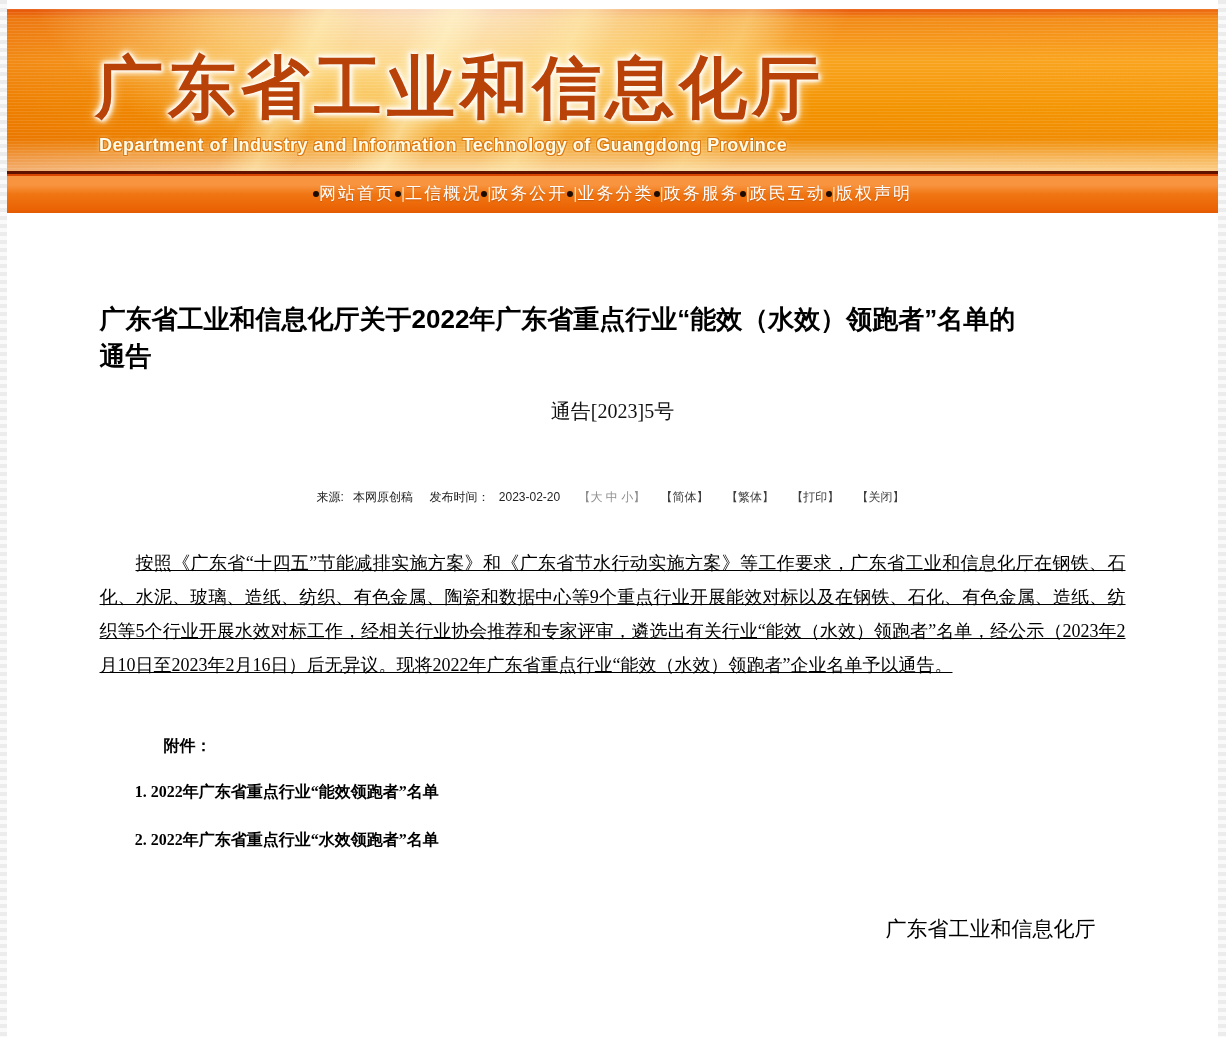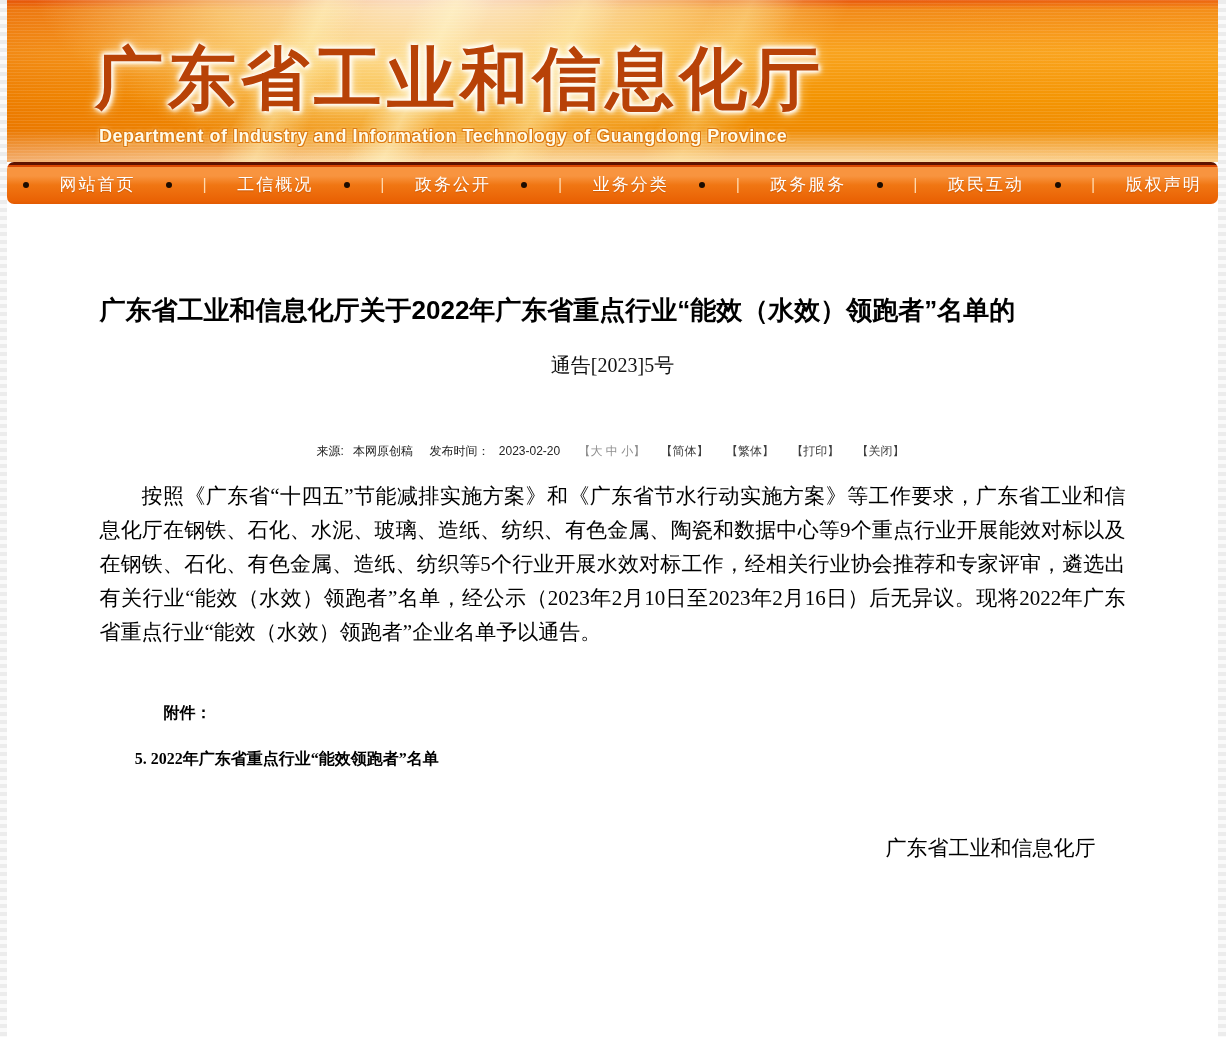--- a/index.html
+++ b/index.html
@@ -12,21 +12,21 @@
   }
   
   .edge {
     position: absolute; top: 0; bottom: 0;
     background: repeating-linear-gradient(180deg, #ececec 0 4px, #fafafa 4px 8px);
     z-index: 5;
   }
   .edge-left  { left: 0;  width: 7px; }
   .edge-right { right: 0; width: 8px; }
 
-  .frame { position: absolute; left: 7px; right: 8px; top: 0; }
+  .frame { position: absolute; left: 7px; right: 8px; top: 9px; }
 
   
   .banner {
     position: relative;
     height: 162px;
     overflow: hidden;
     background:
       
       repeating-linear-gradient(180deg, rgba(255,255,255,0.10) 0 1px, rgba(255,255,255,0) 1px 3px),
       
@@ -59,23 +59,22 @@
   }
 
   
   .nav {
     height: 42px;
     background:
       linear-gradient(180deg, #5f1300 0 3px, #d94703 3px 5px,
                       #f8943f 5px 14px, #f07613 55%, #ea6204 92%, #e25a02 100%);
     display: flex;
     align-items: center;
-    justify-content: space-between;
+    justify-content: center;
     padding: 3px 16px 0 16px;
-    border-radius: 7px;
   }
   .nav-item {
     color: #ffffff; font-size: 17px; letter-spacing: 2px;
     cursor: pointer; white-space: nowrap;
     text-shadow: 0 1px 1px rgba(150,60,0,0.4);
   }
   .nav-dot { width: 6px; height: 6px; border-radius: 50%; background: #1c0c00; }
   .nav-bar { color: #ffd9ae; font-size: 16px; }
 
   
@@ -105,27 +104,28 @@
     font-size: 12px;
     color: #222;
   }
   .meta span { margin: 0 3px; }
   .meta .meta-label { color: #222; }
   .meta .meta-value { color: #222; margin-right: 10px; }
   .meta .size-tool { color: #8f8f8f; margin: 0 5px; cursor: pointer; }
   .meta .tool { color: #3d3d3d; margin: 0 7px; cursor: pointer; }
 
   .body-text {
-    margin-top: 19px;
+    margin-top: 40px;
     font-family: "Liberation Serif", serif;
-    font-size: 21px;
+    font-size: 18px;
     line-height: 34px;
     text-align: justify;
     text-indent: 2em;
     color: #000;
+    text-decoration: underline;
   }
   .attachments { margin-top: 54px; font-family: "Liberation Serif", serif; font-size: 16px; font-weight: bold; }
   .attachments-label { text-indent: 2em; padding-left: 2em; }
   .attachment-item {
     margin-top: 22px;
     padding-left: 2.2em;
     line-height: 26px;
     color: #000;
     cursor: pointer;
   }
@@ -171,41 +171,43 @@
     <span class="nav-bar">|</span>
     <a class="nav-item">政民互动</a>
     <span class="nav-dot"></span>
     <span class="nav-bar">|</span>
     <a class="nav-item">版权声明</a>
   </div>
 
   <div class="article">
     <div class="article-title">
       <div>广东省工业和信息化厅关于2022年广东省重点行业“能效（水效）领跑者”名单的</div>
+      <div>通告</div>
     </div>
 
     <div class="doc-number">通告[2023]5号</div>
 
     <div class="meta">
       <span class="meta-label">来源:</span>
       <span class="meta-value">本网原创稿</span>
       <span class="meta-label">发布时间：</span>
       <span class="meta-value">2023-02-20</span>
       <span class="size-tool">【大 中 小】</span>
       <span class="tool">【简体】</span>
       <span class="tool">【繁体】</span>
       <span class="tool">【打印】</span>
       <span class="tool">【关闭】</span>
     </div>
 
     <div class="body-text">按照《广东省“十四五”节能减排实施方案》和《广东省节水行动实施方案》等工作要求，广东省工业和信息化厅在钢铁、石化、水泥、玻璃、造纸、纺织、有色金属、陶瓷和数据中心等9个重点行业开展能效对标以及在钢铁、石化、有色金属、造纸、纺织等5个行业开展水效对标工作，经相关行业协会推荐和专家评审，遴选出有关行业“能效（水效）领跑者”名单，经公示（2023年2月10日至2023年2月16日）后无异议。现将2022年广东省重点行业“能效（水效）领跑者”企业名单予以通告。</div>
 
     <div class="attachments">
       <div class="attachments-label">附件：</div>
-      <div class="attachment-item">5. 2022年广东省重点行业“能效领跑者”名单</div>
+      <div class="attachment-item">1. 2022年广东省重点行业“能效领跑者”名单</div>
+      <div class="attachment-item">2. 2022年广东省重点行业“水效领跑者”名单</div>
     </div>
 
     <div class="signature-block">
       <div>广东省工业和信息化厅</div>
     </div>
   </div>
 
 </div>
 
 </body></html>

